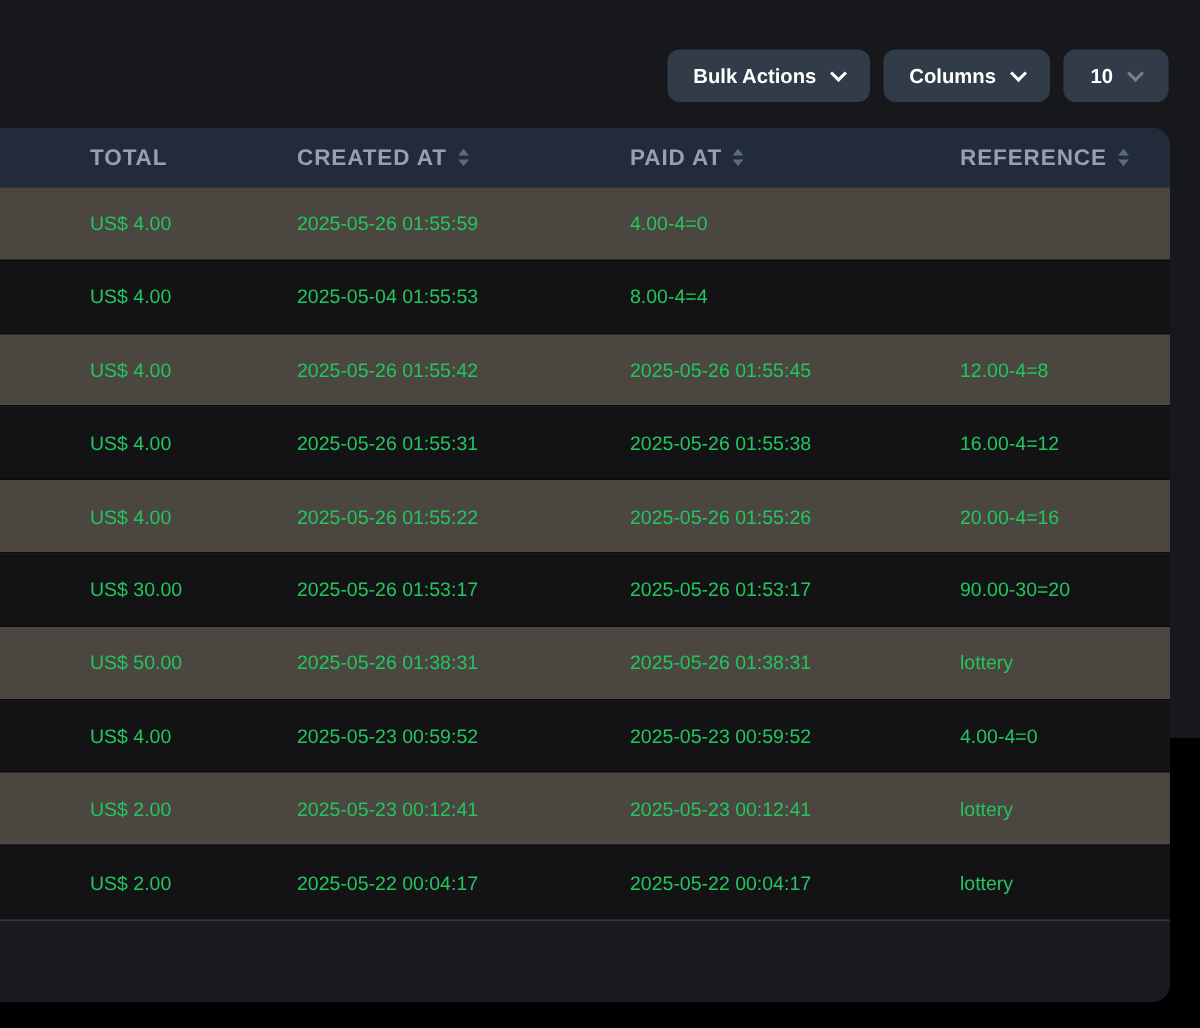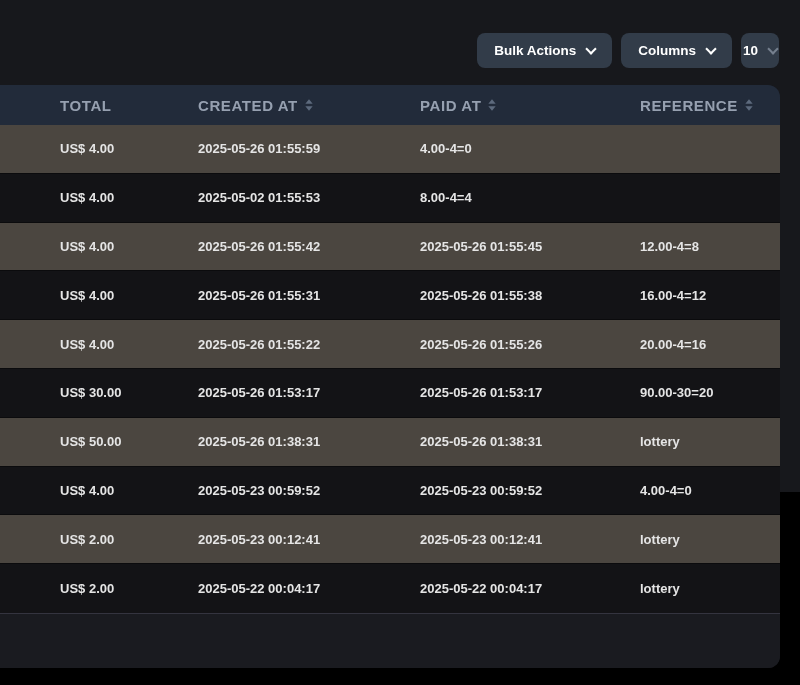--- a/index.html
+++ b/index.html
@@ -36,21 +36,21 @@
     padding:0 17px;
     cursor:pointer;
   }
   .chev {
     width:8px; height:8px;
     border-right:2px solid #ffffff;
     border-bottom:2px solid #ffffff;
     transform:rotate(45deg);
     margin-top:-4px;
   }
-  .btn.select { padding:0 2px; }
+  .btn.select { padding:0 18px; }
   .btn.select .chev { border-color:#76808f; }
 
   
   .table-card {
     width:780px;
     background:#1a1b20;
     border-radius:0 12px 12px 0;
     overflow:hidden;
   }
   .thead {
@@ -77,23 +77,23 @@
     display:grid;
     grid-template-columns:138px 222px 220px 1fr;
     padding-left:60px;
     align-items:center;
     border-bottom:1px solid #0b0b0d;
   }
   .row:last-child { border-bottom:none; }
   .row.stripe { background:#4b4640; }
   .row.dark   { background:#131316; }
   .cell {
-    color:#e5e5e5;
+    color:#22c55e;
     font-size:13px;
-    font-weight:700;
+    font-weight:400;
     white-space:nowrap;
   }
   .tfoot {
     height:55px;
     border-top:1px solid #34343f;
     background:#1a1b20;
   }
 </style>
 </head>
 <body>
@@ -143,21 +143,21 @@
         </div>
       </div>
     <div id="tbody">
         <div class="row stripe">
           <div class="cell">US$ 4.00</div>
           <div class="cell">2025-05-26 01:55:59</div>
           <div class="cell">4.00-4=0</div>
         </div>
         <div class="row dark">
           <div class="cell">US$ 4.00</div>
-          <div class="cell">2025-05-02 01:55:53</div>
+          <div class="cell">2025-05-04 01:55:53</div>
           <div class="cell">8.00-4=4</div>
         </div>
         <div class="row stripe">
           <div class="cell">US$ 4.00</div>
           <div class="cell">2025-05-26 01:55:42</div>
           <div class="cell">2025-05-26 01:55:45</div>
           <div class="cell">12.00-4=8</div>
         </div>
         <div class="row dark">
           <div class="cell">US$ 4.00</div>

